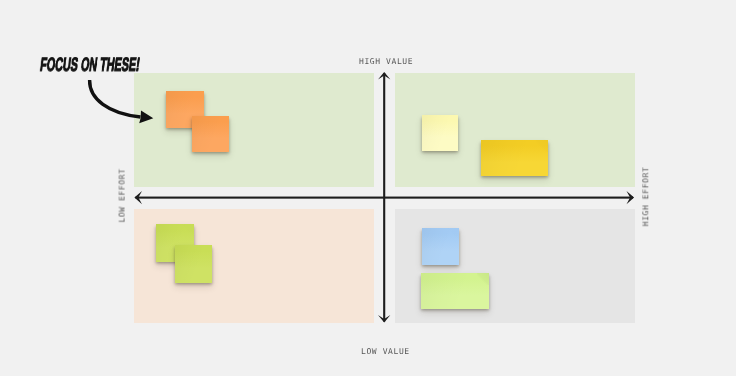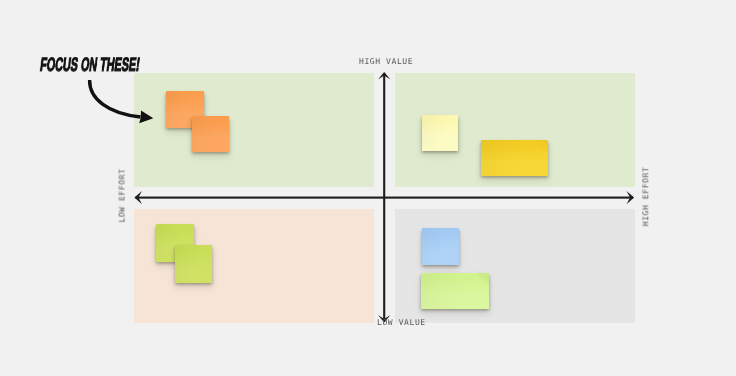--- a/index.html
+++ b/index.html
@@ -39,21 +39,21 @@
       <rect x="383.15" y="73" width="2.1" height="248.5"></rect>
       <rect x="135.5" y="196.55" width="497.5" height="2.1"></rect>
       <path d="M384.2 72.0 L390.4 79.4 L384.2 75.6 L378.0 79.4 Z"></path>
       <path d="M384.2 322.5 L390.4 315.1 L384.2 318.9 L378.0 315.1 Z"></path>
       <path d="M134.4 197.6 L142.0 191.0 L138.4 197.6 L142.0 204.2 Z"></path>
       <path d="M634.1 197.6 L626.5 191.0 L630.1 197.6 L626.5 204.2 Z"></path>
     </g>
   </svg>
 
   <div class="axis-label" style="left: 358.5px; top: 56.7px; color: rgb(88, 88, 88); text-align: center;">HIGH VALUE</div>
-  <div class="axis-label" style="left: 361px; top: 318px; color: rgb(88, 88, 88); margin-left: 16px;">LOW VALUE</div>
+  <div class="axis-label" style="left: 361px; top: 347px; color: rgb(88, 88, 88);">LOW VALUE</div>
   <div class="axis-label" style="left: 95px; top: 190.5px; transform: rotate(-90deg); transform-origin: center center; color: rgb(88, 88, 88);">LOW EFFORT</div>
   <div class="axis-label" style="left: 615.5px; top: 192px; transform: rotate(-90deg); transform-origin: center center; color: rgb(88, 88, 88);">HIGH EFFORT</div>
 
   <div id="callout" style="color: rgb(20, 20, 20);">FOCUS ON THESE!</div>
 
   <svg id="callout-arrow" width="736" height="376" style="position:absolute;left:0;top:0">
     <path d="M89.6 80 C89.2 99, 108.5 113.8, 140.5 117.0" stroke-width="3.4" fill="none" stroke-linecap="butt" stroke="#111111"></path>
     <path d="M153.3 118.2 L141.0 110.4 L140.6 118.2 L139.2 123.2 Z" fill="#111111"></path>
   </svg>
 

